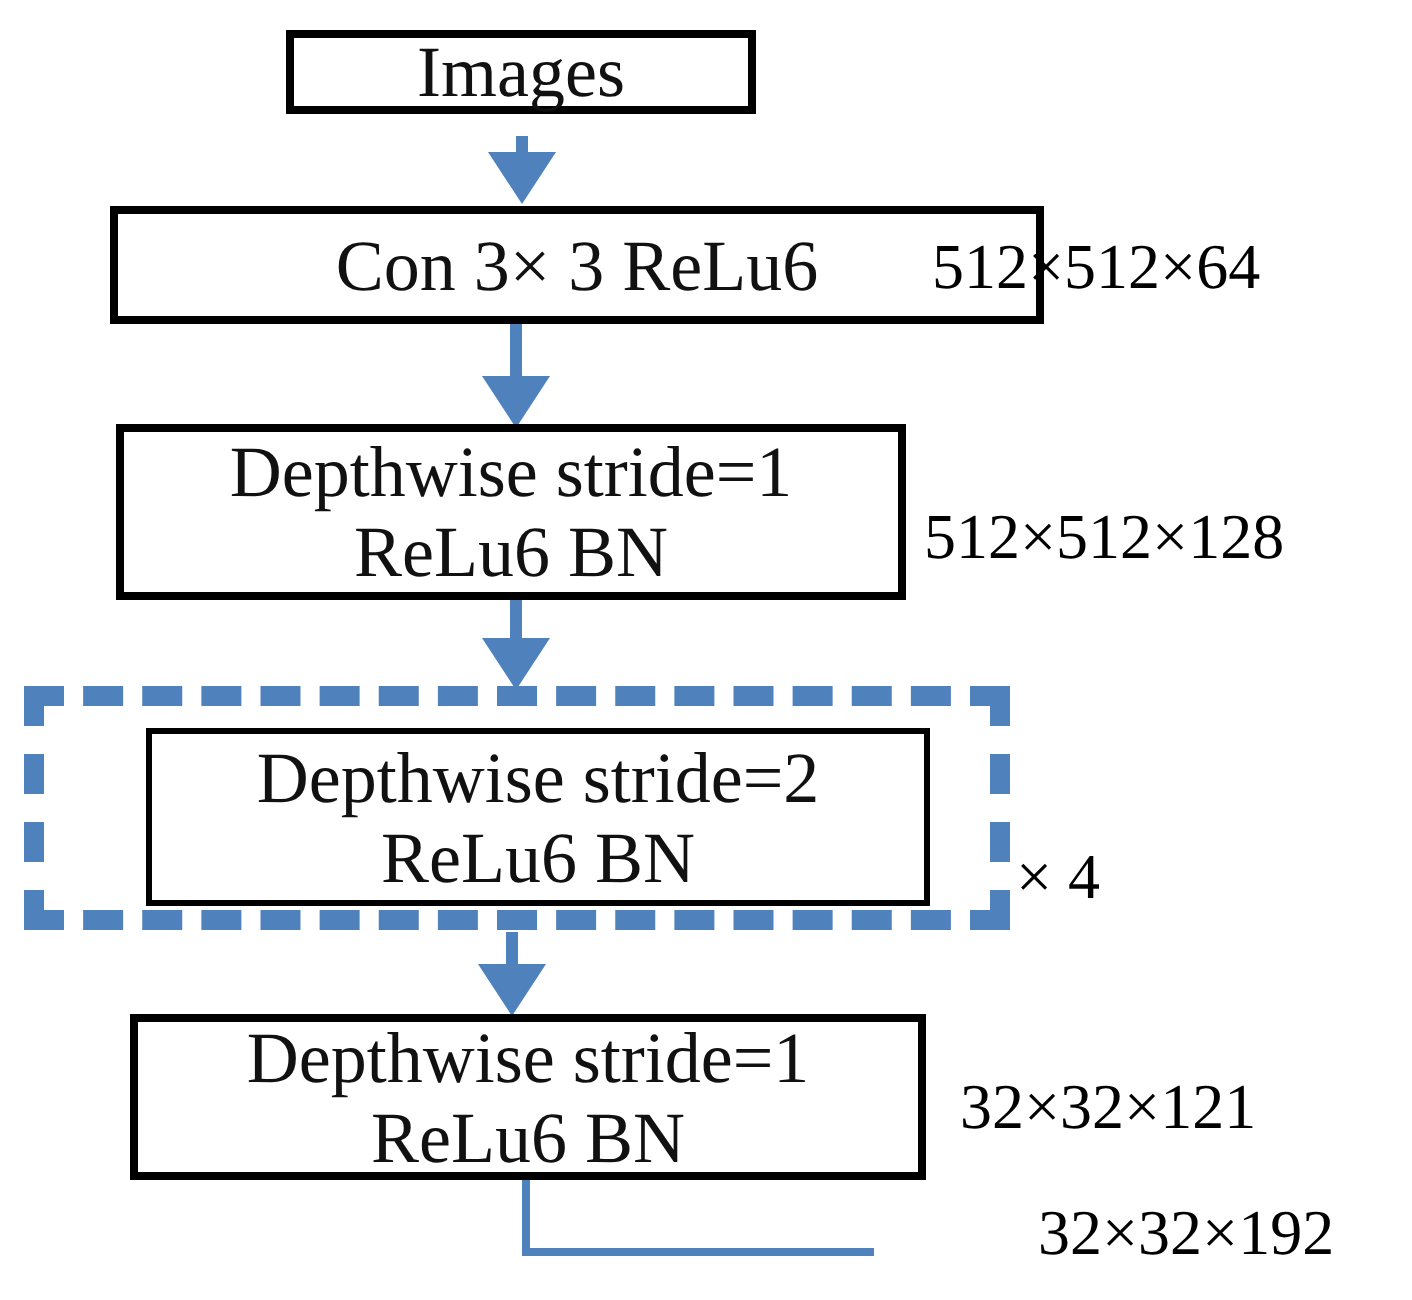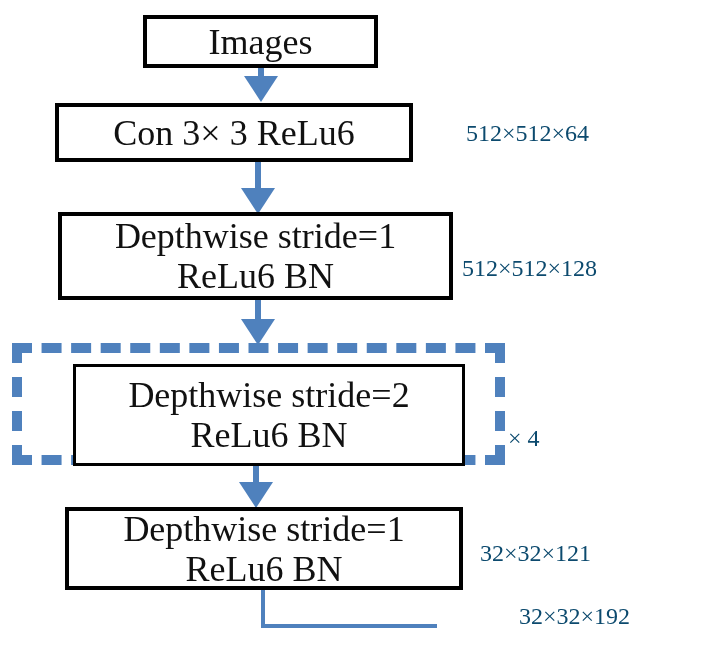--- a/index.html
+++ b/index.html
@@ -35,24 +35,24 @@
     box-sizing: border-box;
     left: 12px;
     top: 343px;
     width: 493px;
     height: 122px;
     border: 10px dashed #4f81bd;
     background: transparent;
   }
   .side-label {
     position: absolute;
-    font-size: 24px;
+    font-size: 32px;
     line-height: 42px;
     white-space: nowrap;
-    color: #0c4a6e;
+    color: #000000;
   }
   .arrow {
     position: absolute;
   }
   .arrow .stem {
     position: absolute;
     width: 6px;
     background: #4f81bd;
     left: 50%;
     transform: translateX(-50%);
@@ -76,30 +76,30 @@
     border-left: 4px solid #4f81bd;
     border-bottom: 4px solid #4f81bd;
     box-sizing: border-box;
   }
 </style>
 </head>
 <body>
 
 <div class="canvas">
 
-  <div class="node" style="left:143px; top:15px; width:235px; height:53px;">
+  <div class="node" style="left:143px; top:15px; width:235px; height:42px;">
     <span class="ln">Images</span>
   </div>
 
   <div class="arrow" style="left:261px; top:68px; width:0; height:0;">
     <div class="stem" style="top:0; height:10px;"></div>
     <div class="head" style="top:8px;"></div>
   </div>
 
-  <div class="node" style="left:55px; top:103px; width:358px; height:59px;">
+  <div class="node" style="left:55px; top:103px; width:467px; height:59px;">
     <span class="ln">Con 3× 3 ReLu6</span>
   </div>
 
   <div class="side-label" style="left:466px; top:112px;">512×512×64</div>
 
   <div class="arrow" style="left:258px; top:162px; width:0; height:0;">
     <div class="stem" style="top:0; height:27px;"></div>
     <div class="head" style="top:26px;"></div>
   </div>
 
@@ -110,21 +110,21 @@
 
   <div class="side-label" style="left:462px; top:247px;font-family:Liberation Serif, serif;">512×512×128</div>
 
   <div class="arrow" style="left:258px; top:300px; width:0; height:0;">
     <div class="stem" style="top:0; height:20px;"></div>
     <div class="head" style="top:19px;"></div>
   </div>
 
   <div class="dashed-group"></div>
 
-  <div class="node" style="left:73px; top:364px; width:392px; height:102px; border-width:3px;">
+  <div class="node" style="left:73px; top:364px; width:392px; height:89px; border-width:3px;">
     <span class="ln">Depthwise stride=2</span>
     <span class="ln">ReLu6 BN</span>
   </div>
 
   <div class="side-label" style="left:508px; top:417px;">× 4</div>
 
   <div class="arrow" style="left:256px; top:466px; width:0; height:0;">
     <div class="stem" style="top:0; height:18px;"></div>
     <div class="head" style="top:16px;"></div>
   </div>

